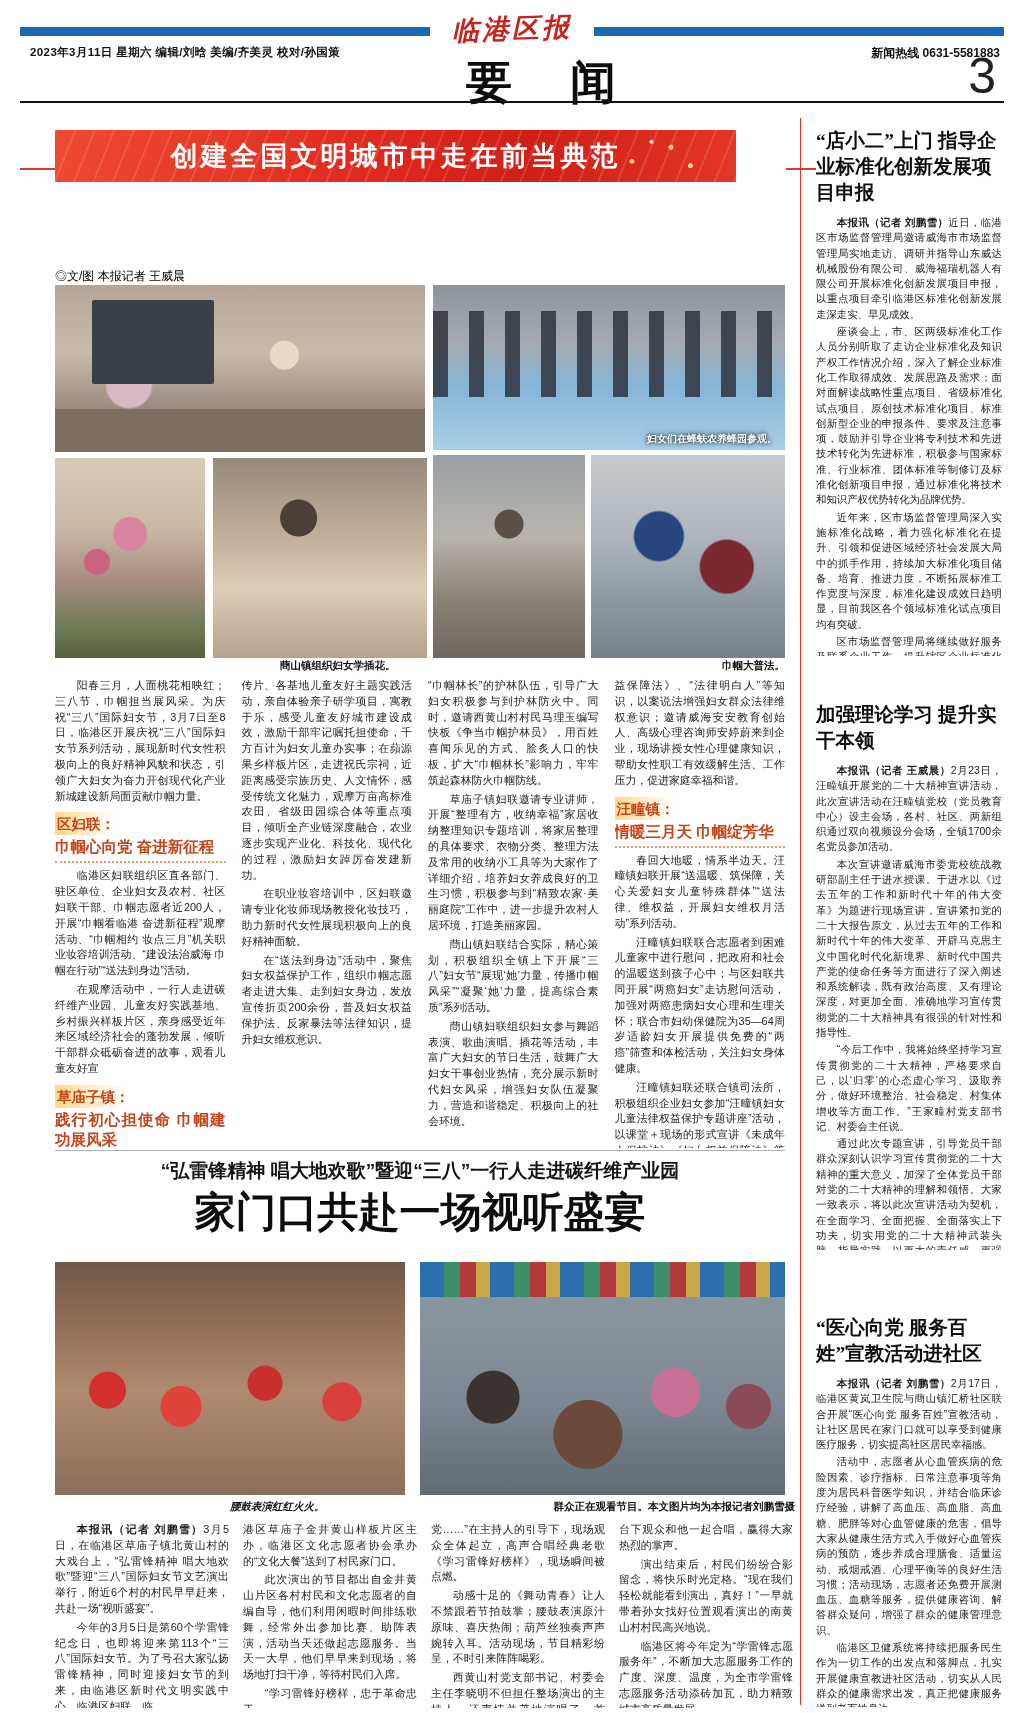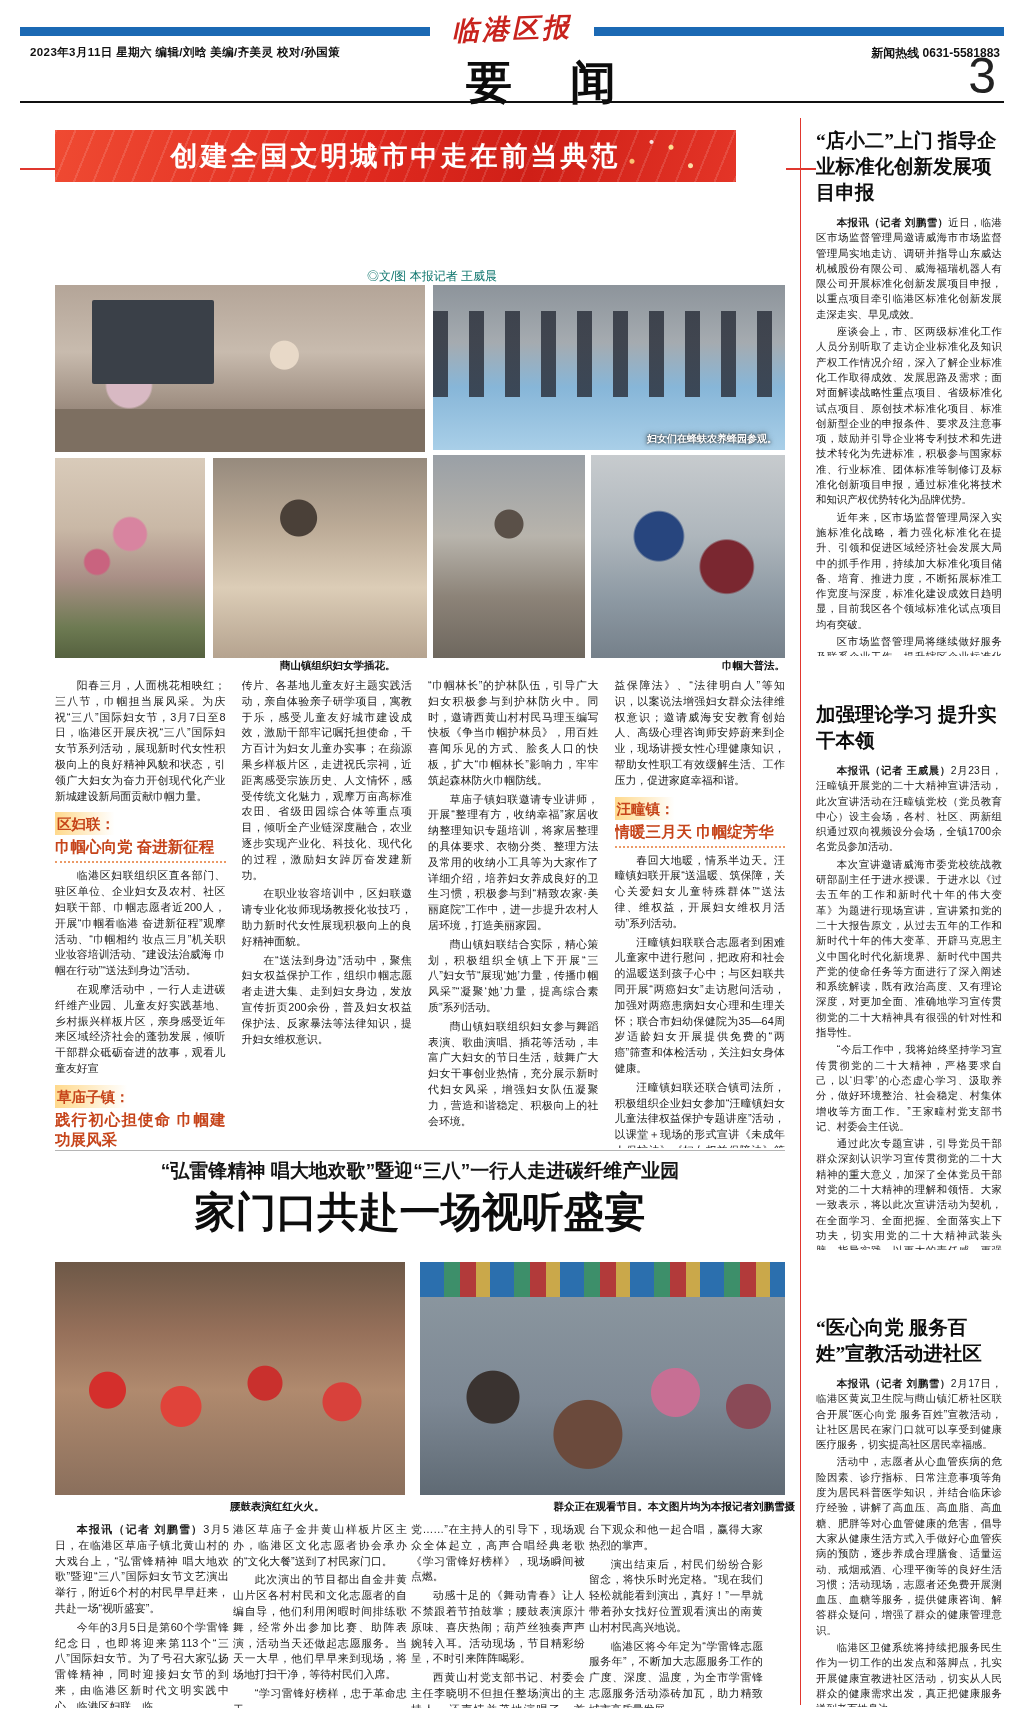--- a/index.html
+++ b/index.html
@@ -33,21 +33,21 @@
   .banner::before{content:"";position:absolute;inset:0;
         background:repeating-linear-gradient(112deg,rgba(255,255,255,.12) 0 2px,transparent 2px 18px);}
   .banner::after{content:"";position:absolute;right:26px;top:4px;width:130px;height:44px;
         background:radial-gradient(circle at 70% 30%,rgba(255,230,150,.95) 0 2px,transparent 3px),
                    radial-gradient(circle at 40% 62%,rgba(255,220,130,.85) 0 2px,transparent 3px),
                    radial-gradient(circle at 85% 72%,rgba(255,240,180,.9) 0 2px,transparent 3px),
                    radial-gradient(circle at 55% 18%,rgba(255,255,255,.85) 0 1.5px,transparent 2.5px);}
   .banner-text{position:relative;color:#fff;font-size:27px;font-weight:bold;letter-spacing:3px;white-space:nowrap;}
   .lead-headline{position:absolute;left:55px;top:190px;width:730px;text-align:center;
         font-family:"Liberation Serif",serif;font-weight:900;font-size:47px;letter-spacing:1px;color:#0d0d0d;white-space:nowrap;}
-  .lead-byline{position:absolute;left:67px;top:268px;width:730px;text-align:center;font-size:12px;color:#0f766e;}
+  .lead-byline{position:absolute;left:55px;top:268px;width:730px;font-size:12px;color:#000000;}
 
   
   .ph{position:absolute;overflow:hidden;}
   .ph-a{left:55px;top:285px;width:370px;height:167px;
         background:radial-gradient(circle at 62% 42%,#e8d9c8 0 14px,transparent 15px),
                    radial-gradient(circle at 20% 60%,#d8b9c3 0 22px,transparent 24px),
                    linear-gradient(180deg,#b4a598 0%,#c8bbae 40%,#a19184 70%,#6f6258 100%);}
   .ph-a::before{content:"";position:absolute;left:10%;top:9%;width:33%;height:50%;background:#3a4048;border-radius:2px;}
   .ph-a::after{content:"";position:absolute;left:0;bottom:0;width:100%;height:26%;background:#7d6f61;}
   .ph-b{left:433px;top:285px;width:352px;height:165px;
@@ -98,23 +98,23 @@
                    radial-gradient(circle at 82% 60%,#d8413b 0 19px,transparent 20px),
                    linear-gradient(180deg,#6d5847 0%,#96705a 30%,#b08a6e 55%,#8a6f5c 100%);}
   .ph-h{left:420px;top:1262px;width:365px;height:233px;
         background:radial-gradient(circle at 20% 58%,#3a3330 0 26px,transparent 27px),
                    radial-gradient(circle at 46% 74%,#6b4a3c 0 34px,transparent 35px),
                    radial-gradient(circle at 70% 56%,#c76f94 0 24px,transparent 25px),
                    radial-gradient(circle at 90% 62%,#8a4a57 0 22px,transparent 23px),
                    linear-gradient(180deg,#8e9aa2 0%,#7d8894 60%,#5f6a74 100%);}
   .ph-h::before{content:"";position:absolute;left:0;top:0;width:100%;height:15%;
         background:repeating-linear-gradient(90deg,#2b6fae 0 24px,#3d8f6a 24px 40px,#b23a3a 40px 56px,#caa84a 56px 70px);}
-  .cap-drums{left:230px;top:1500px;}
+  .cap-drums{left:230px;top:1500px;font-style:italic;}
   .cap-audience{left:420px;top:1500px;width:375px;text-align:right;}
-  .bottom-cols{position:absolute;left:55px;top:1522px;width:740px;height:186px;display:flex;gap:4px;}
+  .bottom-cols{position:absolute;left:55px;top:1522px;width:740px;height:186px;display:flex;gap:14px;}
   .bottom-cols .col{width:174px;}
 
   
   .sidebar-article{position:absolute;left:816px;width:186px;overflow:hidden;text-align:justify;}
   .sb-a1{top:128px;height:528px;}
   .sb-a2{top:702px;height:548px;}
   .sb-a3{top:1315px;height:392px;}
   .sb-title{font-family:"Liberation Serif",serif;font-weight:900;font-size:19.5px;line-height:26px;
         color:#0d0d0d;margin:0 0 9px;text-align:left;}
   .sb-body .para{font-size:10.4px;line-height:15.3px;margin:0 0 2px;}

